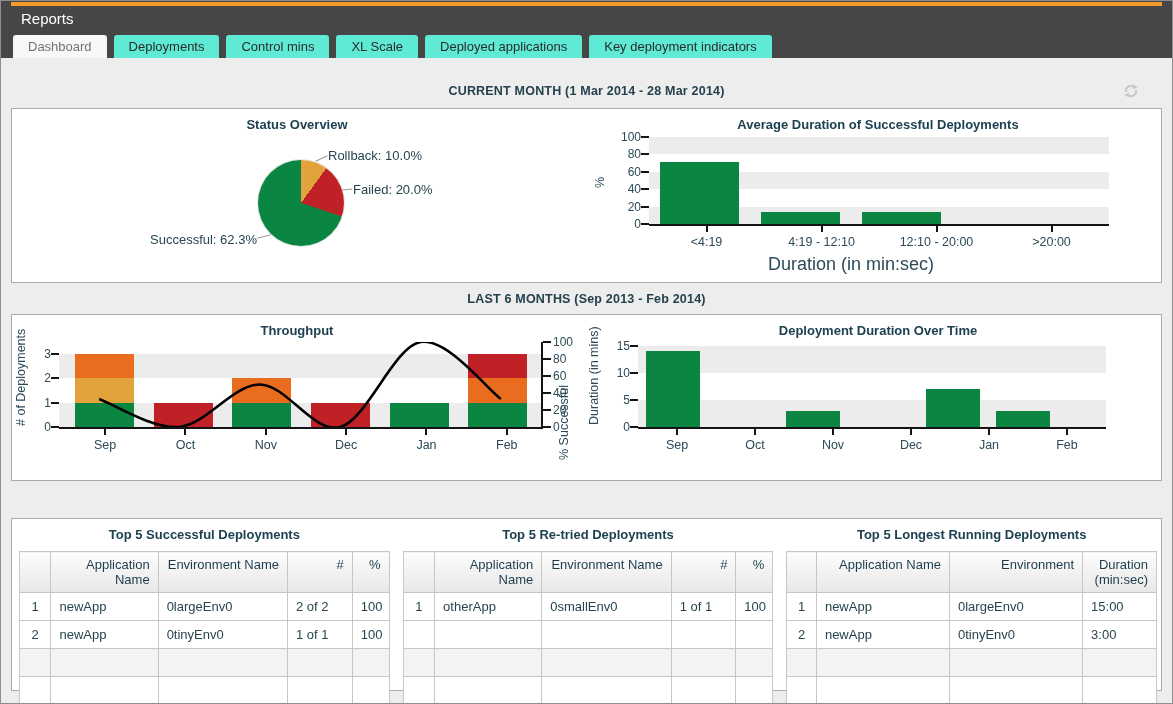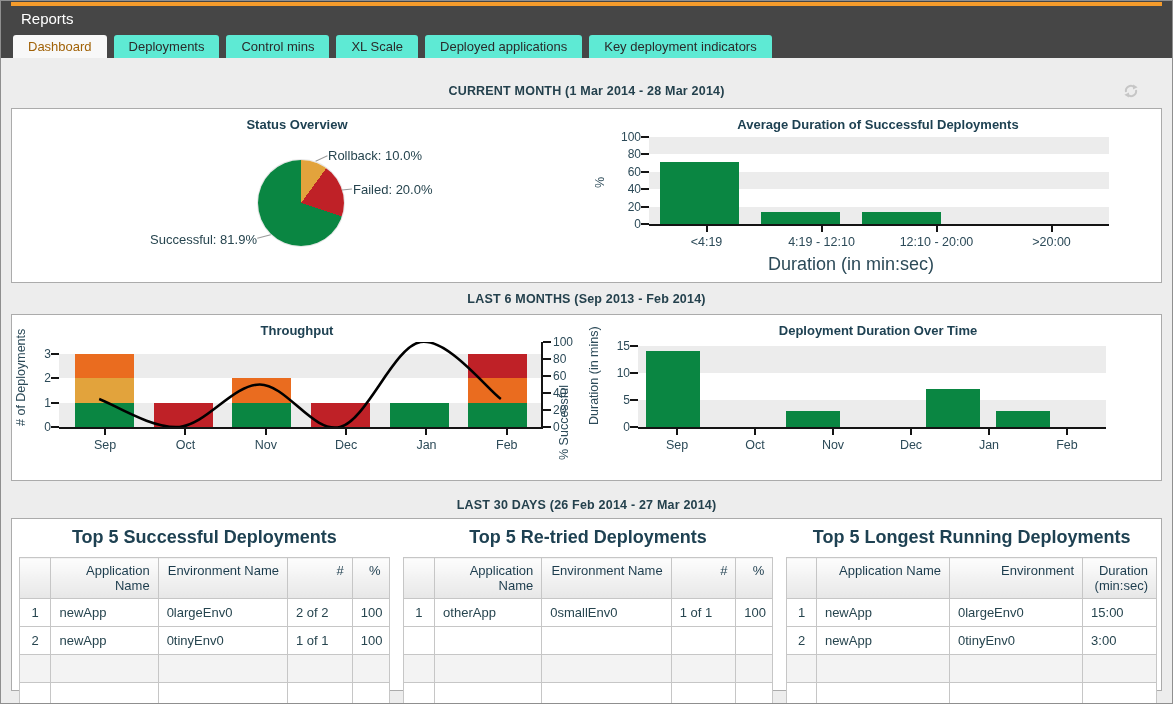--- a/index.html
+++ b/index.html
@@ -8,21 +8,21 @@
     background:#ededed; border:1px solid #8f8f8f; box-sizing:border-box;
     font-family:"Liberation Sans", sans-serif; color:#27454f;
   }
   
   .chrome{position:absolute;top:0;left:0;right:0;height:57px;background:#464646;}
   .accent{position:absolute;top:1px;left:10px;right:10px;height:4px;}
   .win-title{position:absolute;top:9px;left:20px;color:#ffffff;font-size:15px;}
   .tabs{position:absolute;bottom:0;left:12px;display:flex;gap:7px;align-items:flex-end;}
   .tab{height:23px;line-height:23px;padding:0 15px;background:#5eead4;color:#2b2b2b;
        font-size:13px;border-radius:3px 3px 0 0;cursor:default;white-space:nowrap;}
-  .tab.active{background:#f8f8f8;color:#a16207;}
+  .tab.active{background:#f8f8f8;color:#737373;}
   
   .sec-hdr{position:absolute;left:0;right:0;height:20px;line-height:20px;text-align:center;
            font-size:12.5px;font-weight:bold;color:#24414d;letter-spacing:.2px;}
   #hdr1{top:80px;} #hdr2{top:288px;} #hdr3{top:494px;}
   .refresh{position:absolute;top:81px;right:32px;width:18px;height:18px;cursor:pointer;}
   
   .panel{position:absolute;left:10px;right:10px;background:#ffffff;border:1px solid #ababab;box-sizing:border-box;}
   #panel1{top:107px;height:175px;} #panel2{top:313px;height:167px;} #panel3{top:517px;height:173px;}
   .chart-title{position:absolute;top:8px;height:16px;line-height:16px;text-align:center;
                font-size:13px;font-weight:bold;color:#1e4152;}
@@ -43,21 +43,21 @@
        white-space:nowrap;font-size:12.5px;color:#2c4a58;height:15px;line-height:15px;}
   .xaxis-label{position:absolute;text-align:center;font-size:18px;color:#2c4a58;}
   .line-svg{position:absolute;left:0;top:0;width:100%;height:100%;}
   
   .pie{position:absolute;border-radius:50%;box-shadow:0 0 0 1px rgba(0,0,0,.10);}
   .pie-label{position:absolute;font-size:13px;color:#27454f;white-space:nowrap;}
   .leader{position:absolute;height:1px;background:#9a9a9a;}
   
   .tables{position:absolute;left:7px;right:4px;top:5px;bottom:0;display:flex;gap:13px;}
   .tblock{flex:1;min-width:0;}
-  .tbl-title{text-align:center;font-size:18px;font-weight:bold;color:#1e4152;margin:3px 0 9px;}
+  .tbl-title{text-align:center;font-size:13px;font-weight:bold;color:#1e4152;margin:3px 0 9px;}
   table{width:100%;border-collapse:collapse;table-layout:fixed;}
   th,td{border:1px solid #c6c6c6;font-size:13px;padding:2px 8px;overflow:hidden;}
   th{background:linear-gradient(#fdfdfd,#e7e7e7);font-weight:normal;color:#1c3c4d;
      text-align:right;vertical-align:top;padding-top:5px;height:33px;}
   td{height:23px;color:#27454f;background:#ffffff;}
   tr.alt td{background:#f3f3f3;}
   td.idx{text-align:center;}
 </style>
 </head>
 <body>
@@ -87,21 +87,21 @@
     </svg>
   </div>
 
   <div class="panel" id="panel1">
     <div class="chart-title half-l">Status Overview</div>
     <div class="chart-title half-r">Average Duration of Successful Deployments</div>
     <div id="pie-area">
         <div class="pie" style="left: 246px; top: 51px; width: 86px; height: 86px; background: conic-gradient(rgb(226, 163, 60) 0deg, rgb(226, 163, 60) 36deg, rgb(191, 33, 39) 36deg, rgb(191, 33, 39) 108deg, rgb(10, 134, 66) 108deg, rgb(10, 134, 66) 360deg);"></div>
         <div class="pie-label" style="left: 316px; top: 39px;">Rollback: 10.0%</div>
         <div class="pie-label" style="left: 341px; top: 73px;">Failed: 20.0%</div>
-        <div class="pie-label" style="left: 138px; top: 123px; width: 106px; text-align: right;">Successful: 81.9%</div>
+        <div class="pie-label" style="left: 138px; top: 123px; width: 106px; text-align: right;">Successful: 62.3%</div>
         <div class="leader" style="left: 303px; top: 49px; width: 13px; transform: rotate(-25deg);"></div>
         <div class="leader" style="left: 330px; top: 80px; width: 10px; transform: rotate(-5deg);"></div>
         <div class="leader" style="left: 245px; top: 127px; width: 14px; transform: rotate(-15deg);"></div>
       </div>
     <div id="avg-area">
         <div class="plot" style="left: 637px; top: 28px; width: 460px; height: 87px; background: repeating-linear-gradient(to top, rgb(236, 236, 236) 0px, rgb(236, 236, 236) 17.4px, rgb(255, 255, 255) 17.4px, rgb(255, 255, 255) 34.8px);">
           <div class="bars" style="padding-right: 56px;">
             <div class="slot">
               <div class="bar" style="height: 62.118px; background: rgb(10, 134, 66);"></div>
             </div>
@@ -302,21 +302,20 @@
           </div>
           <div class="xslot">
             <div class="xmark"></div>
             <span class="xlab">Feb</span>
           </div>
         </div>
         <div class="rot" style="left: 590px; top: 95px;">Duration (in mins)</div>
       </div>
   </div>
 
-  <div class="sec-hdr" id="hdr3">LAST 30 DAYS (26 Feb 2014 - 27 Mar 2014)</div>
 
   <div class="panel" id="panel3">
     <div class="tables" id="tables">
         <div class="tblock">
           <div class="tbl-title">Top 5 Successful Deployments</div>
           <table>
             <colgroup>
               <col style="width: 8.5%;">
               <col style="width: 29%;">
               <col style="width: 35%;">

